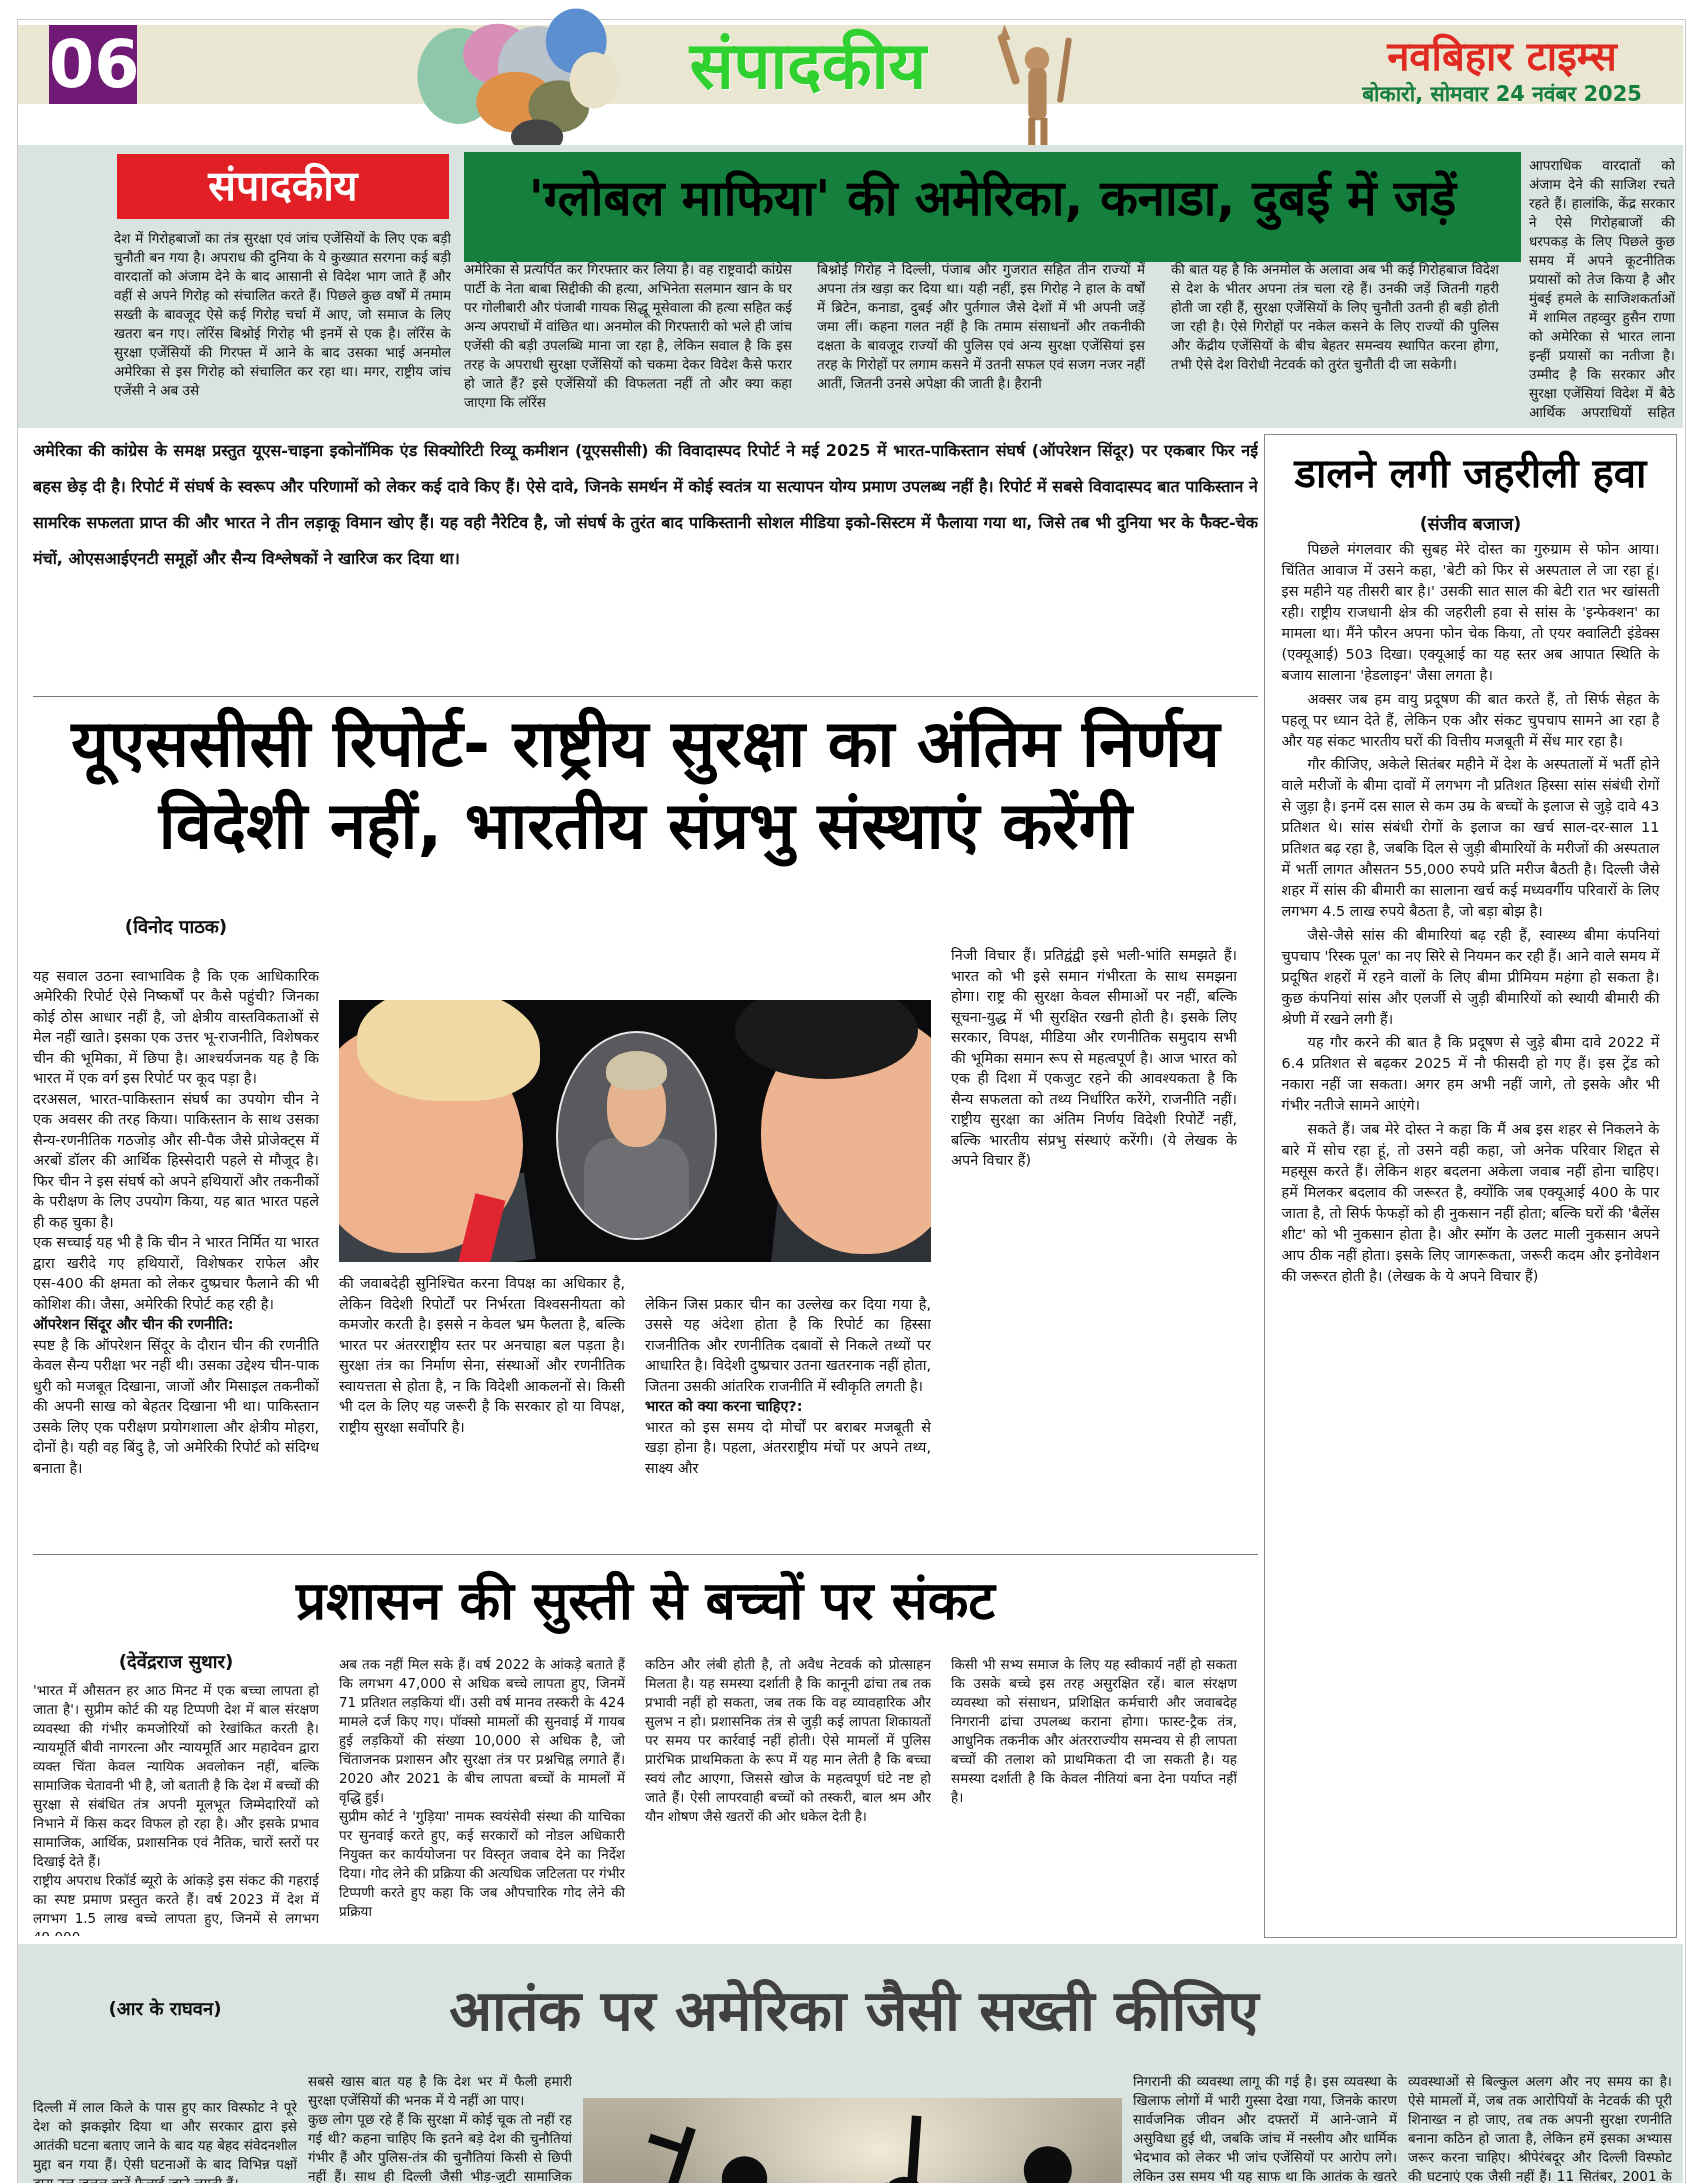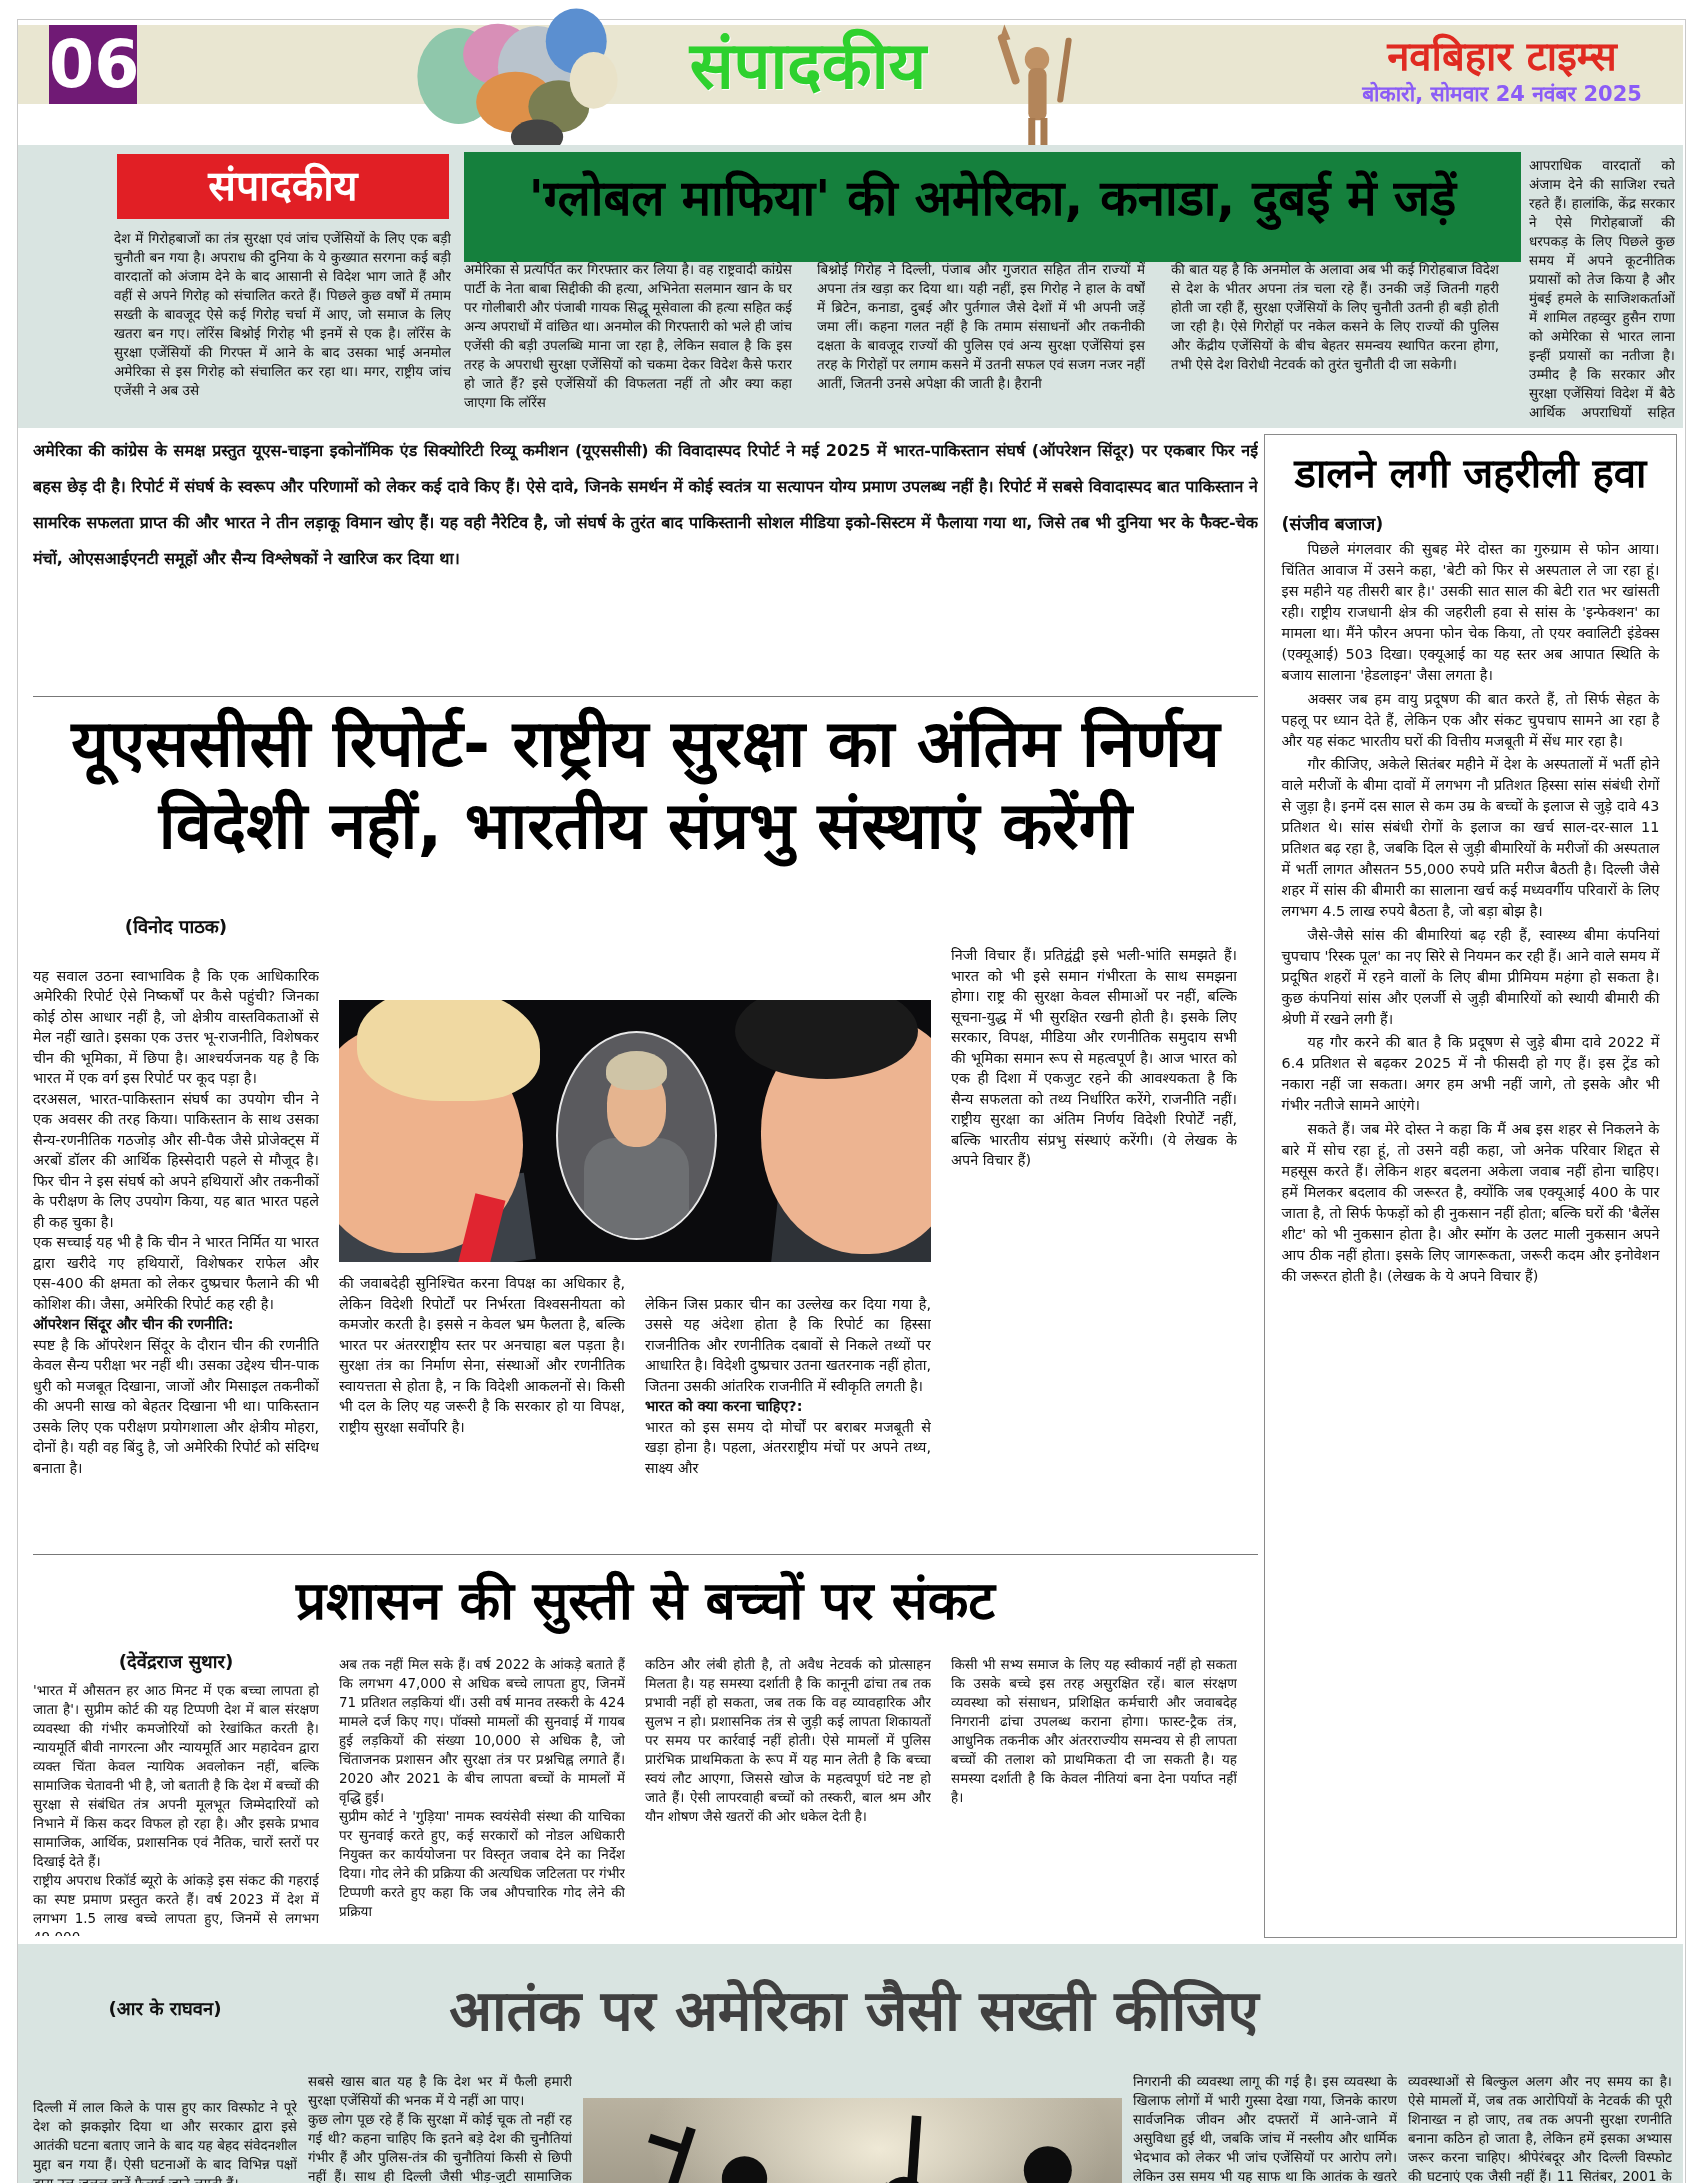--- a/index.html
+++ b/index.html
@@ -9,21 +9,21 @@
   
   .beige-strip{position:absolute;left:17.5px;top:24.5px;width:1665px;height:79px;background:#e9e6d1;}
   .pageno{position:absolute;left:49px;top:24.5px;width:88px;height:79px;background:#701a75;
           color:#fff;font-weight:bold;font-size:65px;line-height:79px;text-align:center;}
   .section-title{position:absolute;left:642px;top:29px;width:332px;height:74px;
           color:#2ed12e;font-weight:bold;font-size:65px;line-height:74px;text-align:center;
           text-shadow:0.9px 0.9px 0 #fff;}
   .masthead{position:absolute;left:1336px;top:34px;width:332px;text-align:center;
           color:#e02a21;font-weight:bold;font-size:40px;line-height:44px;}
   .dateline{position:absolute;left:1336px;top:79px;width:332px;text-align:center;
-          color:#8b5cf6;font-weight:bold;font-size:21px;}
+          color:#15803d;font-weight:bold;font-size:21px;}
   
   .just{ text-align:justify; white-space:pre-line; overflow:hidden;}
   .byline{font-weight:bold;text-align:center;font-size:18.3px;}
   
   .top-bg{position:absolute;left:17.5px;top:145px;width:1665px;height:283px;background:#d9e4e1;}
   .ed-label{position:absolute;left:117px;top:154px;width:332px;height:65px;background:#e11f25;
             color:#fff;font-weight:bold;font-size:41px;line-height:65px;text-align:center;}
   .ed-body{position:absolute;left:114px;top:229px;width:337px;height:192px;font-size:13.5px;line-height:19px;}
   .top-headline{position:absolute;left:464px;top:152px;width:1057px;height:110px;background:#15803d;
             font-weight:bold;font-size:49px;line-height:93px;text-align:center;color:#000;}
@@ -58,21 +58,21 @@
   .xi-suit{position:absolute;right:-26px;top:205px;width:183px;height:70px;background:#2e3237;transform:rotate(6deg);}
   .inset{position:absolute;left:217px;top:31px;width:157px;height:205px;border:2.6px solid #e8e8e8;border-radius:50%;
          background:#5a5a5e;overflow:hidden;}
   .inset-hair{position:absolute;left:48px;top:17.5px;width:61px;height:39px;background:#cfc4a6;border-radius:50% 50% 40% 40%;}
   .inset-face{position:absolute;left:49px;top:35px;width:59px;height:79px;background:#e5b48f;border-radius:45%;}
   .inset-suit{position:absolute;left:26px;top:105px;width:105px;height:100px;background:#6d6f72;border-radius:30% 30% 0 0;}
   
   .sidebar{position:absolute;left:1264px;top:434px;width:413px;height:1504px;background:#fff;
            border:1.7px solid #8a8a8a;box-sizing:border-box;overflow:hidden;padding:12.2px 16.6px;}
   .sb-h{font-weight:bold;font-size:40px;line-height:52px;text-align:center;color:#000;}
-  .sb-byline{font-weight:bold;font-size:17.5px;margin:11.4px 0 4.4px 0;}
+  .sb-byline{font-weight:bold;font-size:17.5px;text-align:center;margin:11.4px 0 4.4px 0;}
   .sidebar p{margin:0 0 2.6px 0;font-size:14.4px;line-height:21px;text-align:justify;text-indent:26px;}
   
   .mid-h{position:absolute;left:33px;top:1568px;width:1225px;text-align:center;
          font-weight:bold;font-size:53px;line-height:65px;color:#000;}
   .mid-byline{position:absolute;left:33px;top:1648px;width:286px;}
   .midcol{position:absolute;top:1655px;height:282px;font-size:13.5px;line-height:19px;}
   .dc1{left:33px;top:1681px;width:286px;height:255px;}
   .dc2{left:339px;width:286px;}
   .dc3{left:645px;width:286px;}
   .dc4{left:951px;width:286px;}

